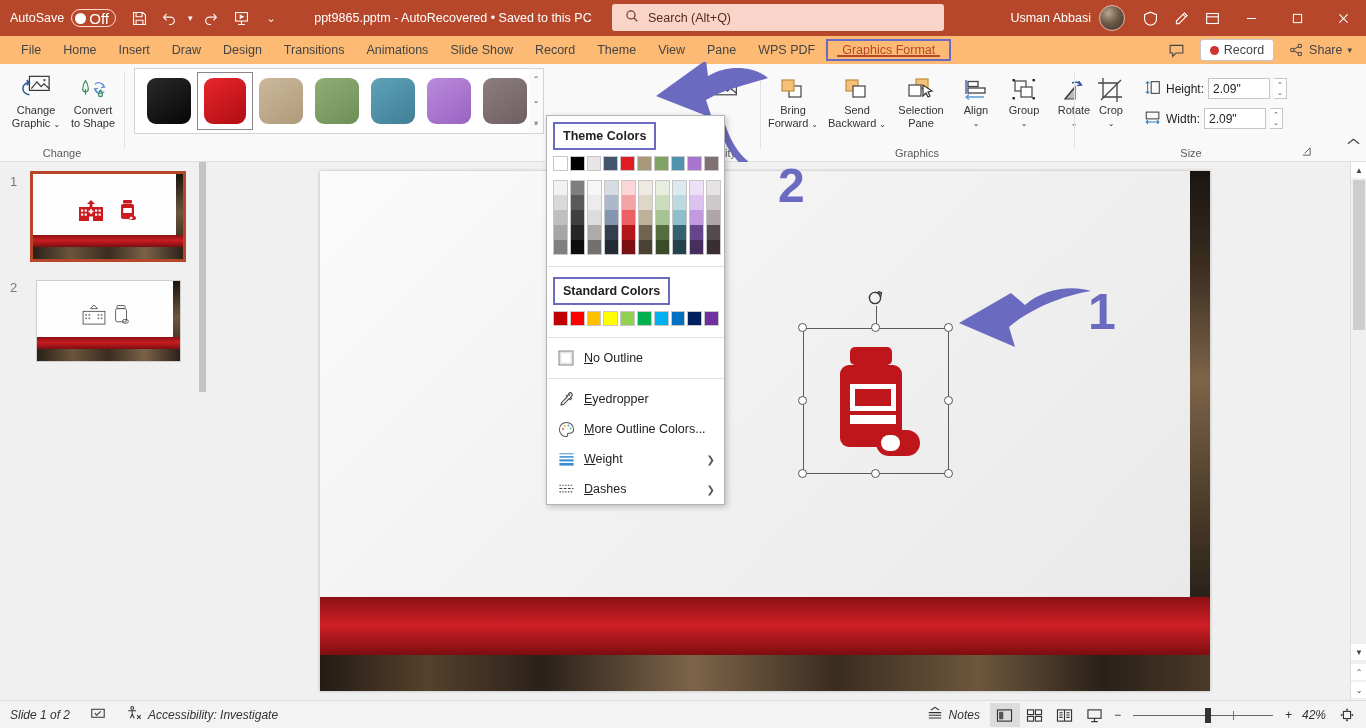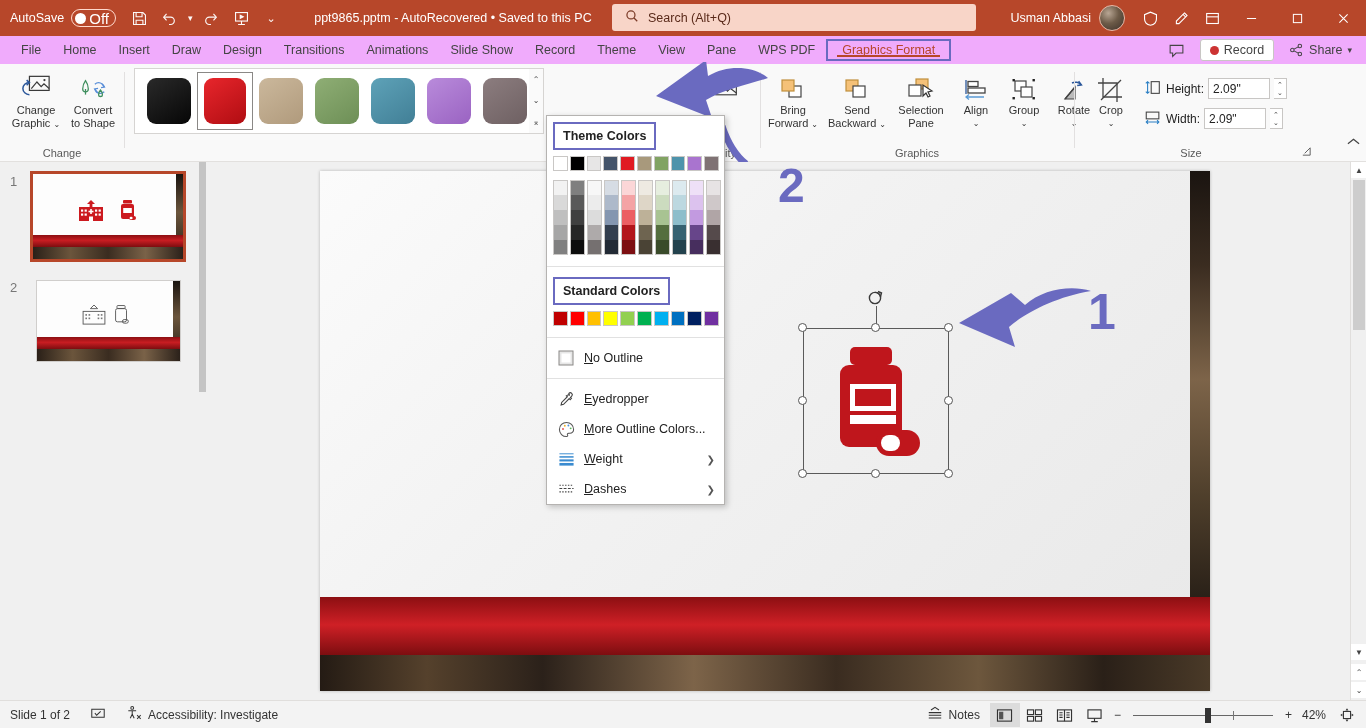--- a/index.html
+++ b/index.html
@@ -28,21 +28,21 @@
   }
   .toggle-knob { width: 11px; height: 11px; border-radius: 50%; background:#fff; }
   .tb-icon {
     width: 30px; height: 30px; display:flex; align-items:center; justify-content:center;
     color:#fff; font-size: 15px; opacity: .97;
   }
   .tb-icon svg { display:block; }
   .tb-group { display:flex; align-items:center; margin-left: 8px; }
   .doctitle { font-size: 12.5px; color: #fff; margin-left: 28px; white-space: nowrap;}
   .searchbox {
-    position:absolute; left: 612px; top: 4px; width: 364px; height: 27px;
+    position:absolute; left: 612px; top: 4px; width: 332px; height: 27px;
     background: #f8d5c8; border-radius: 3px;
     display:flex; align-items:center; gap: 9px; padding-left: 13px;
     color: #5a2a1a; font-size: 12.5px;
   }
   .user-area { position:absolute; right: 0; top:0; height: 36px; display:flex; align-items:center; }
   .username { font-size: 12.5px; color:#fff; margin-right: 8px; }
   .avatar {
     width: 26px; height: 26px; border-radius: 50%;
     background: radial-gradient(circle at 35% 30%, #b8a694 0%, #6d5b48 45%, #3b3029 100%);
     border: 1.5px solid #e6b9a8; margin-right: 10px;
@@ -52,21 +52,21 @@
     color:#fff; font-size:14px;
   }
   .win-btn {
     width: 46px; height: 36px; display:flex; align-items:center; justify-content:center;
     color:#fff; font-size: 12px;
   }
 
   
   .tabstrip {
     position:absolute; top:36px; left:0; width:1366px; height:28px;
-    background:#f0abfc; display:flex; align-items:center; padding-left: 10px;
+    background:#fdba74; display:flex; align-items:center; padding-left: 10px;
   }
   .tab {
     font-size: 12.5px; color:#444; padding: 4px 11px; white-space:nowrap; position: relative;
   }
   .tab.contextual { color:#b7472a; }
   .tab.contextual.active {
     border: 2px solid #6a6ac0; color:#b7472a;
     padding: 2px 14px;
   }
   .tab.contextual.active::after {
@@ -201,21 +201,21 @@
 
   
   .anno { position:absolute; color:#6a6ac0; font-weight:bold; }
 
   
   .statusbar {
     position:absolute; left:0; top:700px; width:1366px; height:28px;
     background:#f3f3f3; border-top:1px solid #e0dedc;
     display:flex; align-items:center; font-size:12px; color:#333;
   }
-  .sb-item { display:flex; align-items:center; gap:6px; padding: 0 10px; height:28px; }
+  .sb-item { display:flex; align-items:center; gap:6px; padding: 0 10px; height:28px;font-style:italic; }
   .sb-right { position:absolute; right:4px; top:0; height:28px; display:flex; align-items:center; }
   .viewbtn { width:30px; height:24px; display:flex; align-items:center; justify-content:center; }
   .viewbtn.active { background:#dcdcdc; }
   .zoomtrack { width:140px; height:1px; background:#666; position:relative; margin:0 8px; }
   .zoomthumb { position:absolute; left:72px; top:-7px; width:6px; height:15px; background:#333; }
   .zoomtick { position:absolute; left:100px; top:-4px; width:1px; height:9px; background:#777; }
 
   
   .vscroll { position:absolute; right:0; top:162px; width:16px; height:538px; background:#f0f0f0; border-left:1px solid #e0dedc;}
   .vscroll .arr { width:16px; height:16px; display:flex; align-items:center; justify-content:center; font-size:8px; color:#444; background:#fff;}

